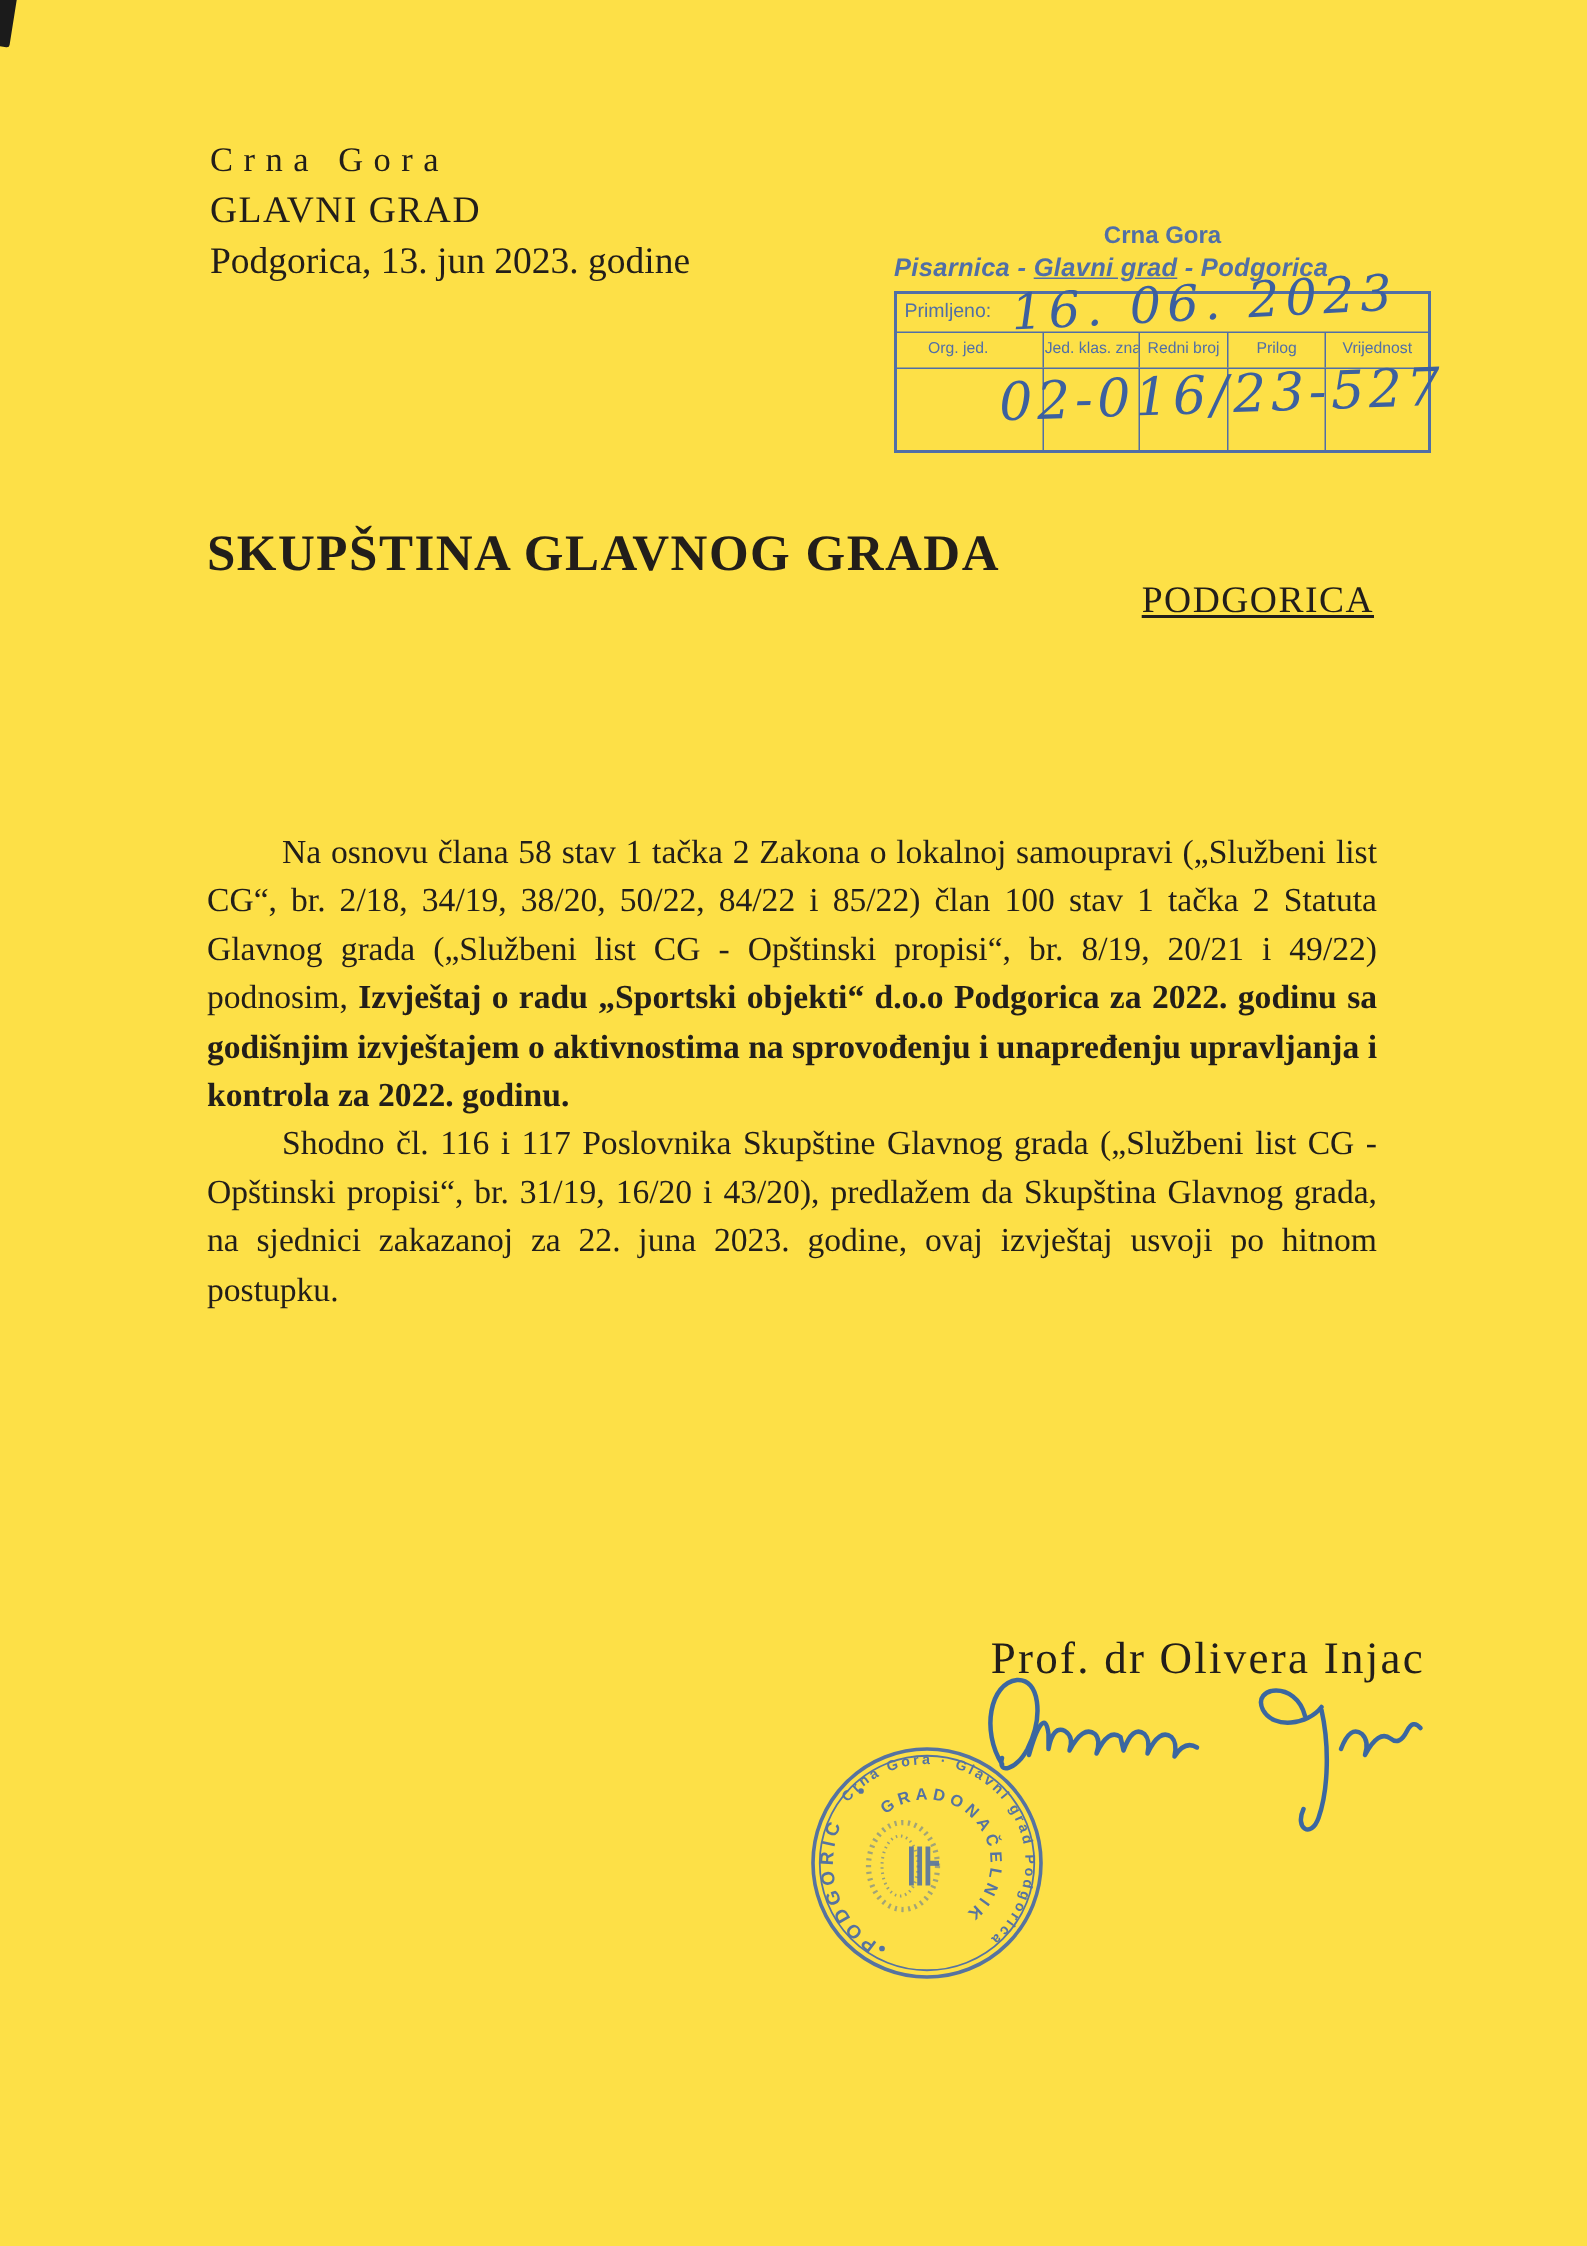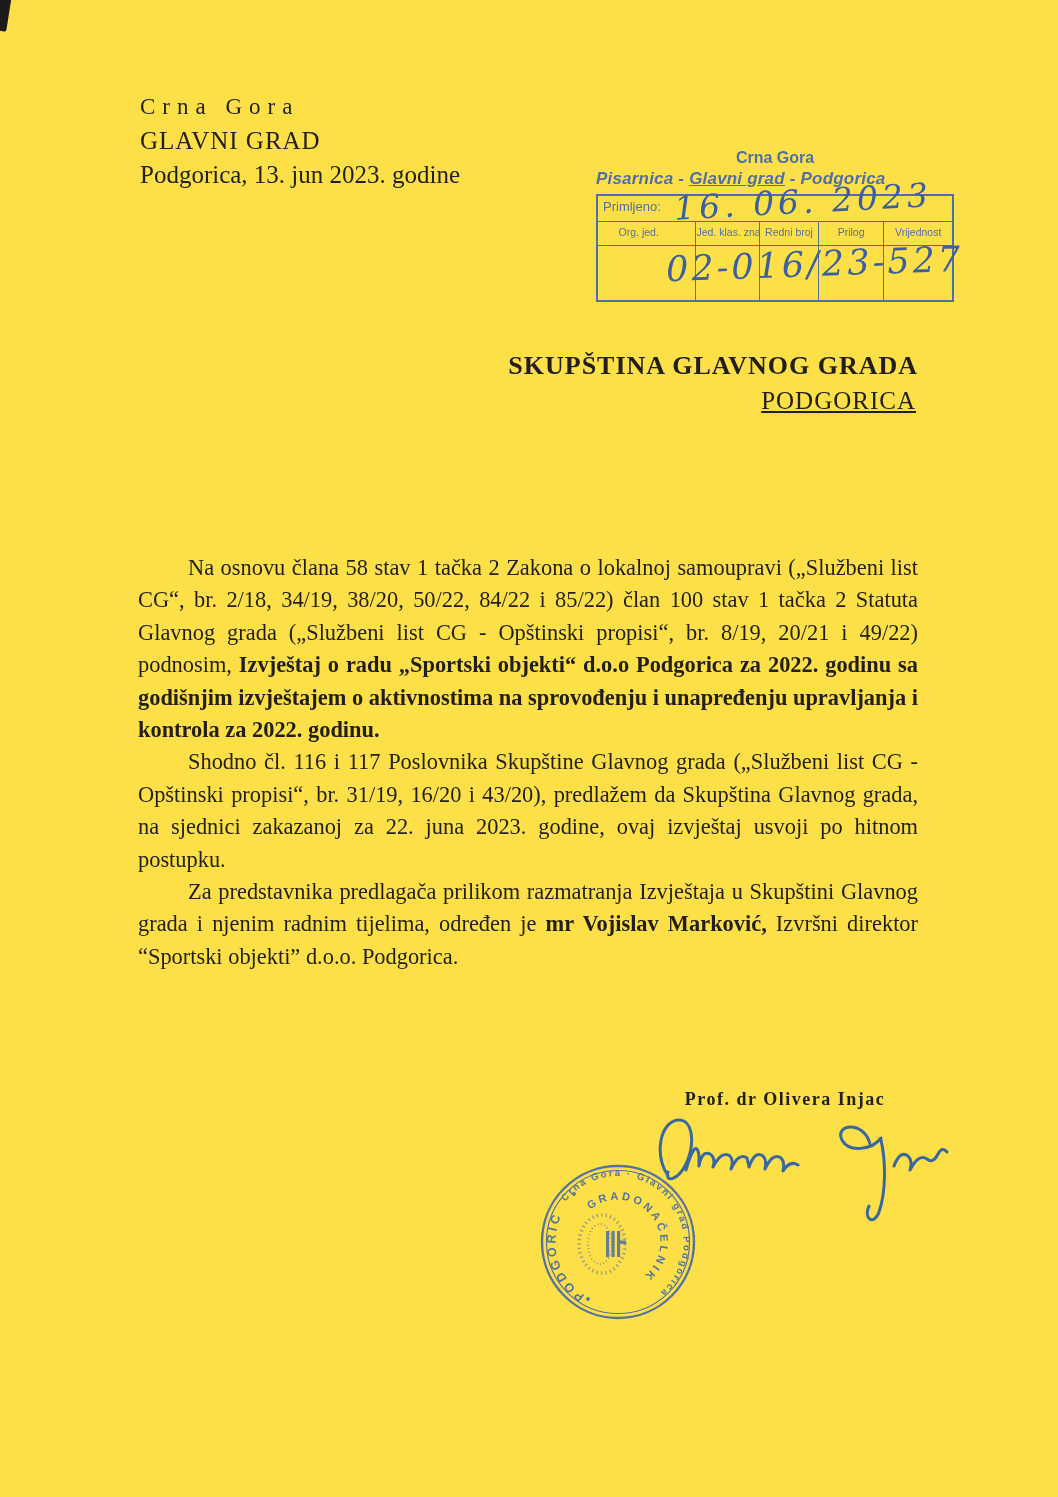--- a/index.html
+++ b/index.html
@@ -46,34 +46,34 @@
   .c1{width:18.8%;padding-left:20px;} .c2{width:20.2%;margin-left:36px;} .c3{width:18.5%;} .c4{width:20.8%;} .c5{width:21.7%;}
   .rs-date{
     position:absolute;left:78px;top:34px;font-size:33px;letter-spacing:4px;
     transform:rotate(-3deg);white-space:nowrap;
   }
   .rs-number{
     position:absolute;left:70px;top:96px;font-size:35px;letter-spacing:3px;
     transform:rotate(-2deg);white-space:nowrap;
   }
   
-  .title1{position:absolute;left:138px;top:351px;width:780px;text-align:right;
-    font-size:26px;font-weight:bold;letter-spacing:1px;}
+  .title1{position:absolute;left:138px;top:351px;width:780px;text-align:left;
+    font-size:34px;font-weight:bold;letter-spacing:1px;}
   .title2{position:absolute;left:138px;top:387px;width:778px;text-align:right;
     font-size:25px;letter-spacing:1px;text-decoration:underline;}
   
   .body-text{position:absolute;left:138px;top:505px;width:780px;
     font-size:22.4px;line-height:32.4px;text-align:justify;margin-top:47px;}
   .body-text p{margin:0;text-indent:50px;}
   .body-text .b{font-weight:bold;}
   
   .sig-role{position:absolute;left:620px;top:1051px;width:330px;text-align:center;
     font-size:24px;font-weight:bold;letter-spacing:.5px;}
-  .sig-name{position:absolute;left:620px;top:1089px;width:330px;text-align:center;
-    font-size:18px;font-weight:bold;letter-spacing:1.5px;}
+  .sig-name{position:absolute;left:620px;top:1089px;width:330px;text-align:right;
+    font-size:30px;font-weight:normal;letter-spacing:1.5px;}
   .sig-svg{position:absolute;left:638px;top:1112px;}
   .round-stamp{position:absolute;left:536px;top:1160px;}
   .round-stamp text{font-family:"Liberation Sans", sans-serif;}
 </style>
 </head>
 <body>
 
 <div class="page">
 
   <div class="corner-mark"></div>
@@ -107,21 +107,20 @@
     <div class="rs-date hand">16. 06. 2023</div>
     <div class="rs-number hand">02-016/23-527</div>
   </div>
 
   <div class="title1">SKUPŠTINA GLAVNOG GRADA</div>
   <div class="title2">PODGORICA</div>
 
   <div class="body-text">
       <p><span>Na osnovu člana 58 stav 1 tačka 2 Zakona o lokalnoj samoupravi („Službeni list CG“, br. 2/18, 34/19, 38/20, 50/22, 84/22 i 85/22)  član 100 stav 1 tačka 2 Statuta Glavnog grada („Službeni list CG - Opštinski propisi“, br. 8/19, 20/21 i 49/22) podnosim, </span><span class="b">Izvještaj o radu „Sportski objekti“ d.o.o Podgorica za 2022. godinu sa godišnjim izvještajem o aktivnostima na sprovođenju i unapređenju upravljanja i kontrola za 2022. godinu.</span></p>
       <p><span>Shodno čl. 116 i 117 Poslovnika Skupštine Glavnog grada („Službeni list CG - Opštinski propisi“, br. 31/19, 16/20 i 43/20), predlažem da Skupština Glavnog grada, na sjednici zakazanoj za 22. juna 2023. godine, ovaj izvještaj usvoji po hitnom postupku.</span></p>
-      <p><span>Za predstavnika predlagača prilikom razmatranja Izvještaja u Skupštini Glavnog grada i njenim radnim tijelima, određen je </span><span class="b">mr Vojislav Marković,</span><span> Izvršni direktor “Sportski objekti” d.o.o. Podgorica.</span></p>
     </div>
 
   <div class="sig-name">Prof. dr Olivera Injac</div>
 
   <svg class="sig-svg" width="330" height="125" viewBox="0 0 330 125" fill="none" stroke="#2b5da8" stroke-width="3" stroke-linecap="round" stroke-linejoin="round" opacity="0.92">
 
     <path d="M 30,64 C 16,42 22,10 40,8 C 55,7 58,32 47,54 C 40,67 27,72 30,60"></path>
     <path d="M 48,58 C 53,40 59,28 61,44 L 61,54 Q 64,38 72,42 Q 78,46 75,55 Q 84,38 92,44 Q 96,48 93,57 Q 101,40 109,46 L 111,55 Q 117,38 125,44 Q 129,48 127,57 Q 135,40 143,46 Q 147,50 145,59 Q 152,48 160,53"></path>
 
     <path d="M 232,32 C 226,8 196,12 204,28 C 211,41 234,38 243,26"></path>

